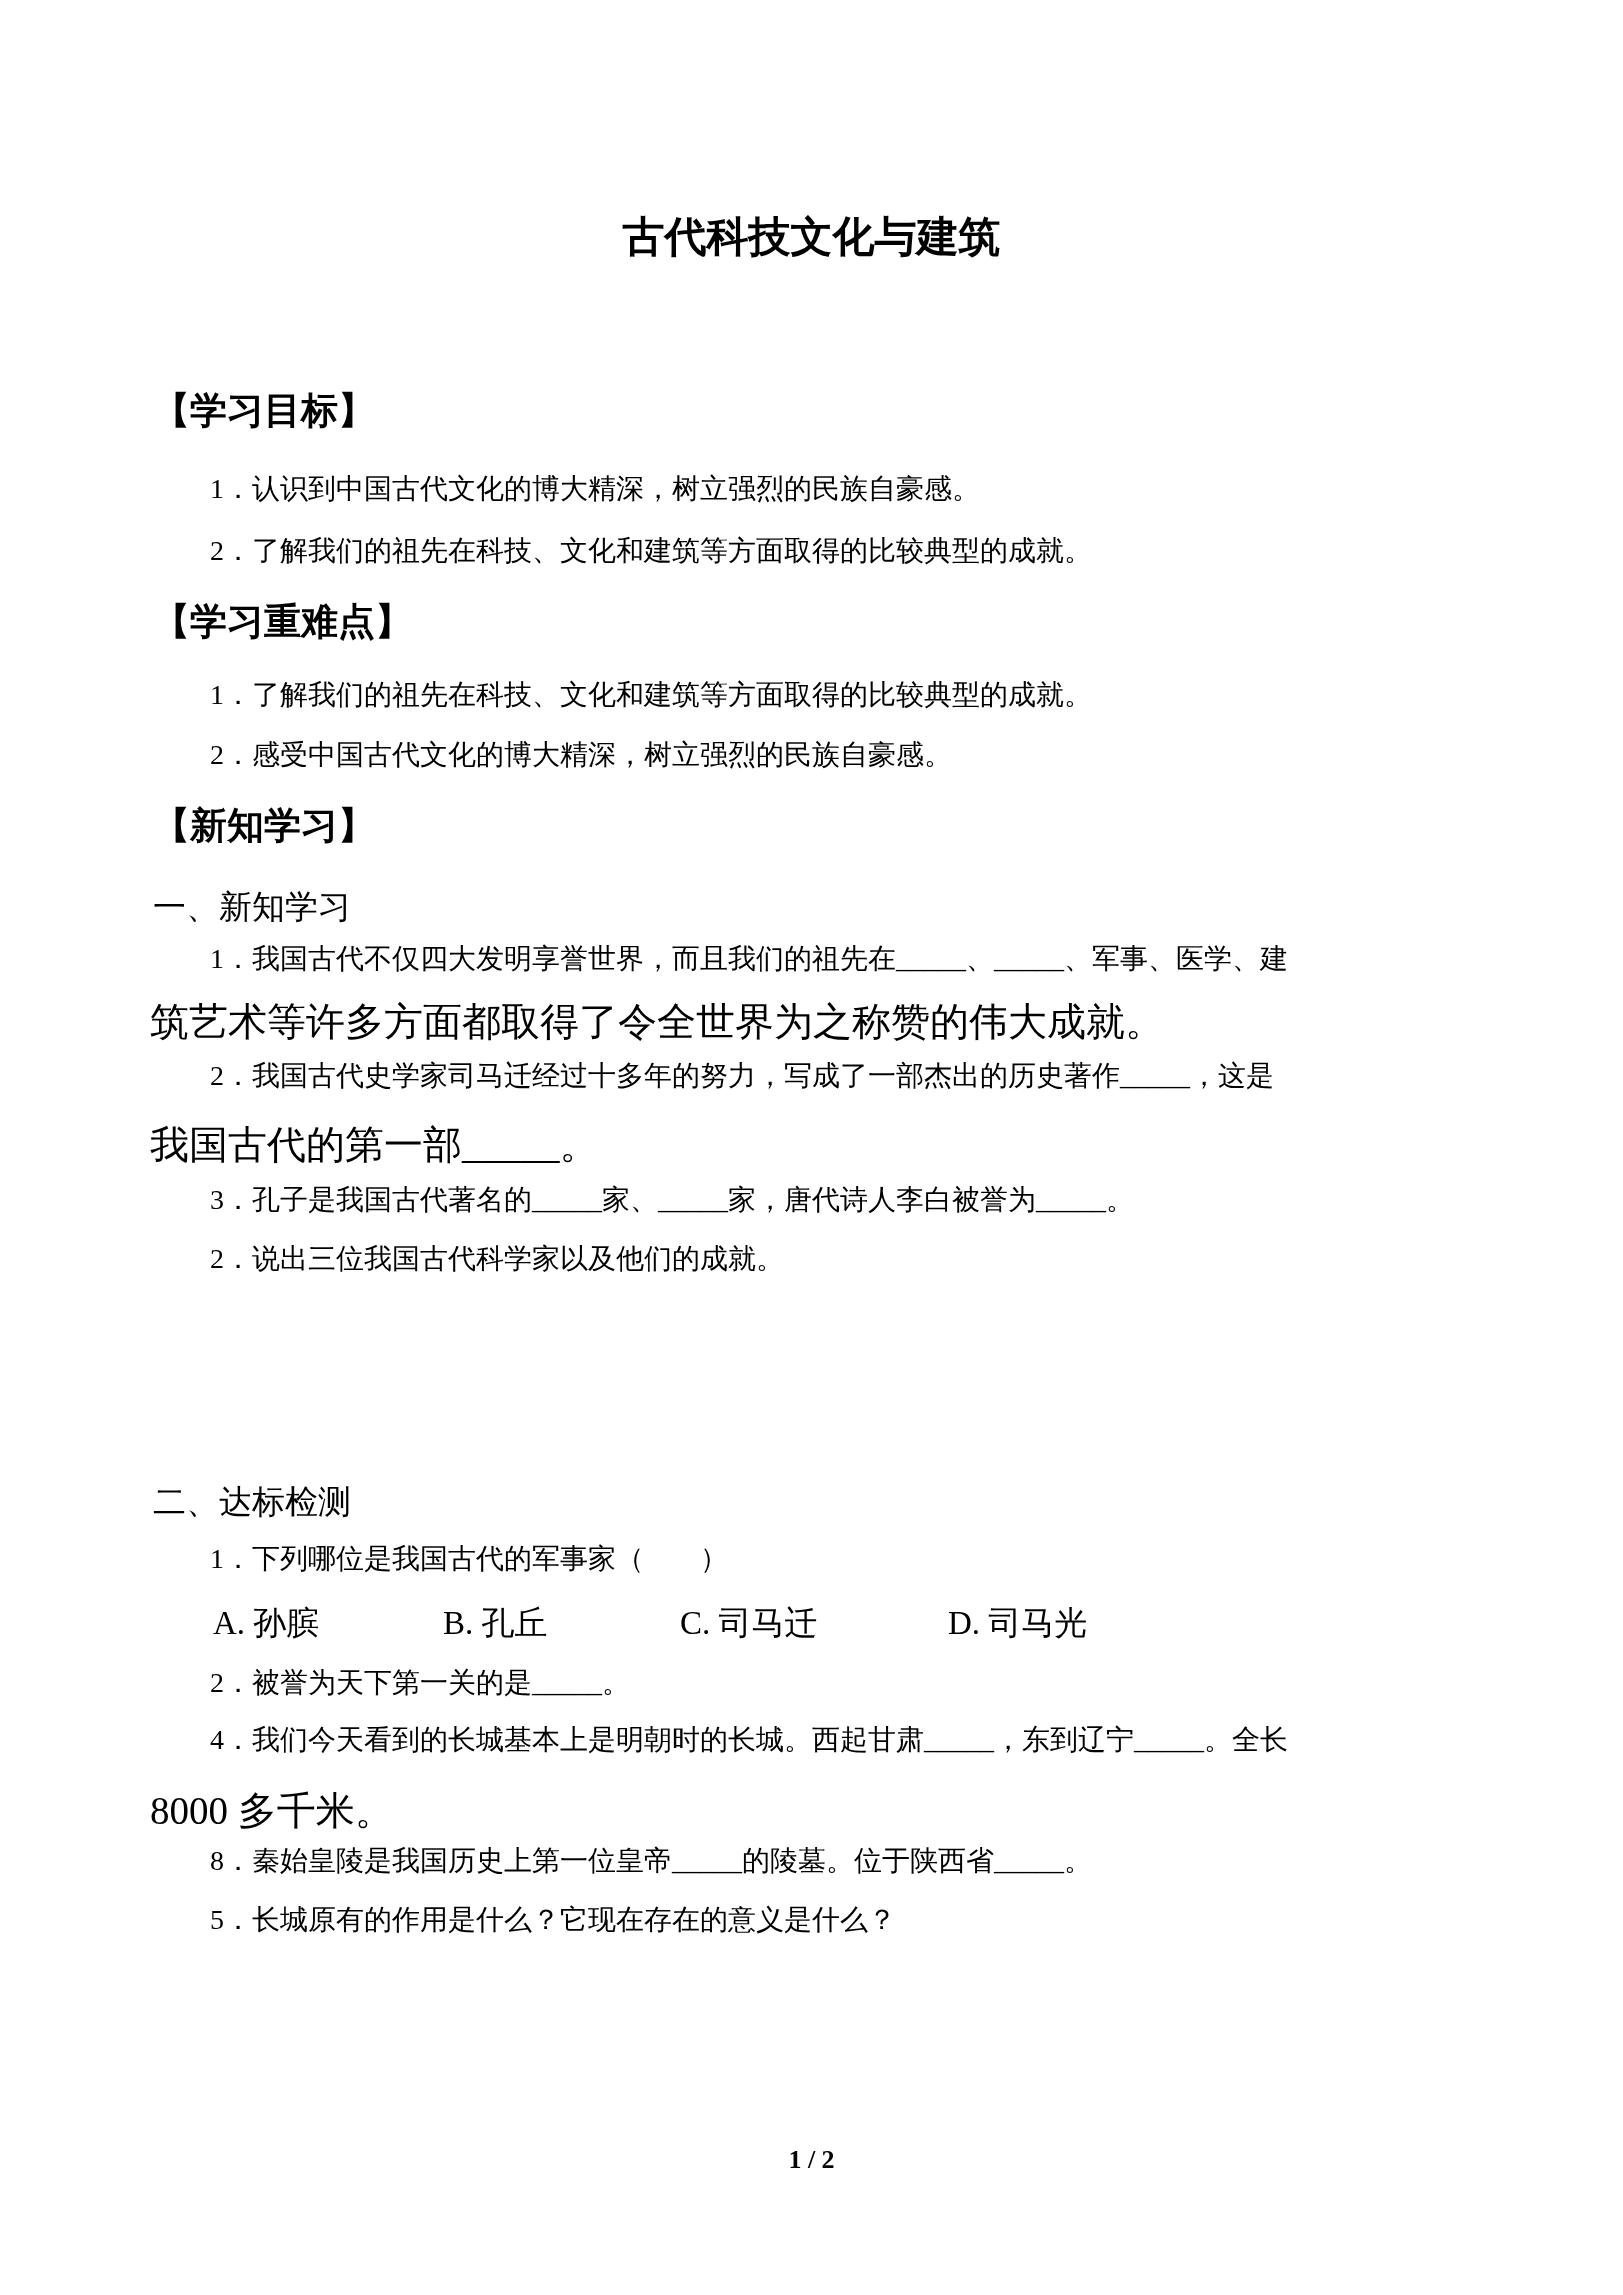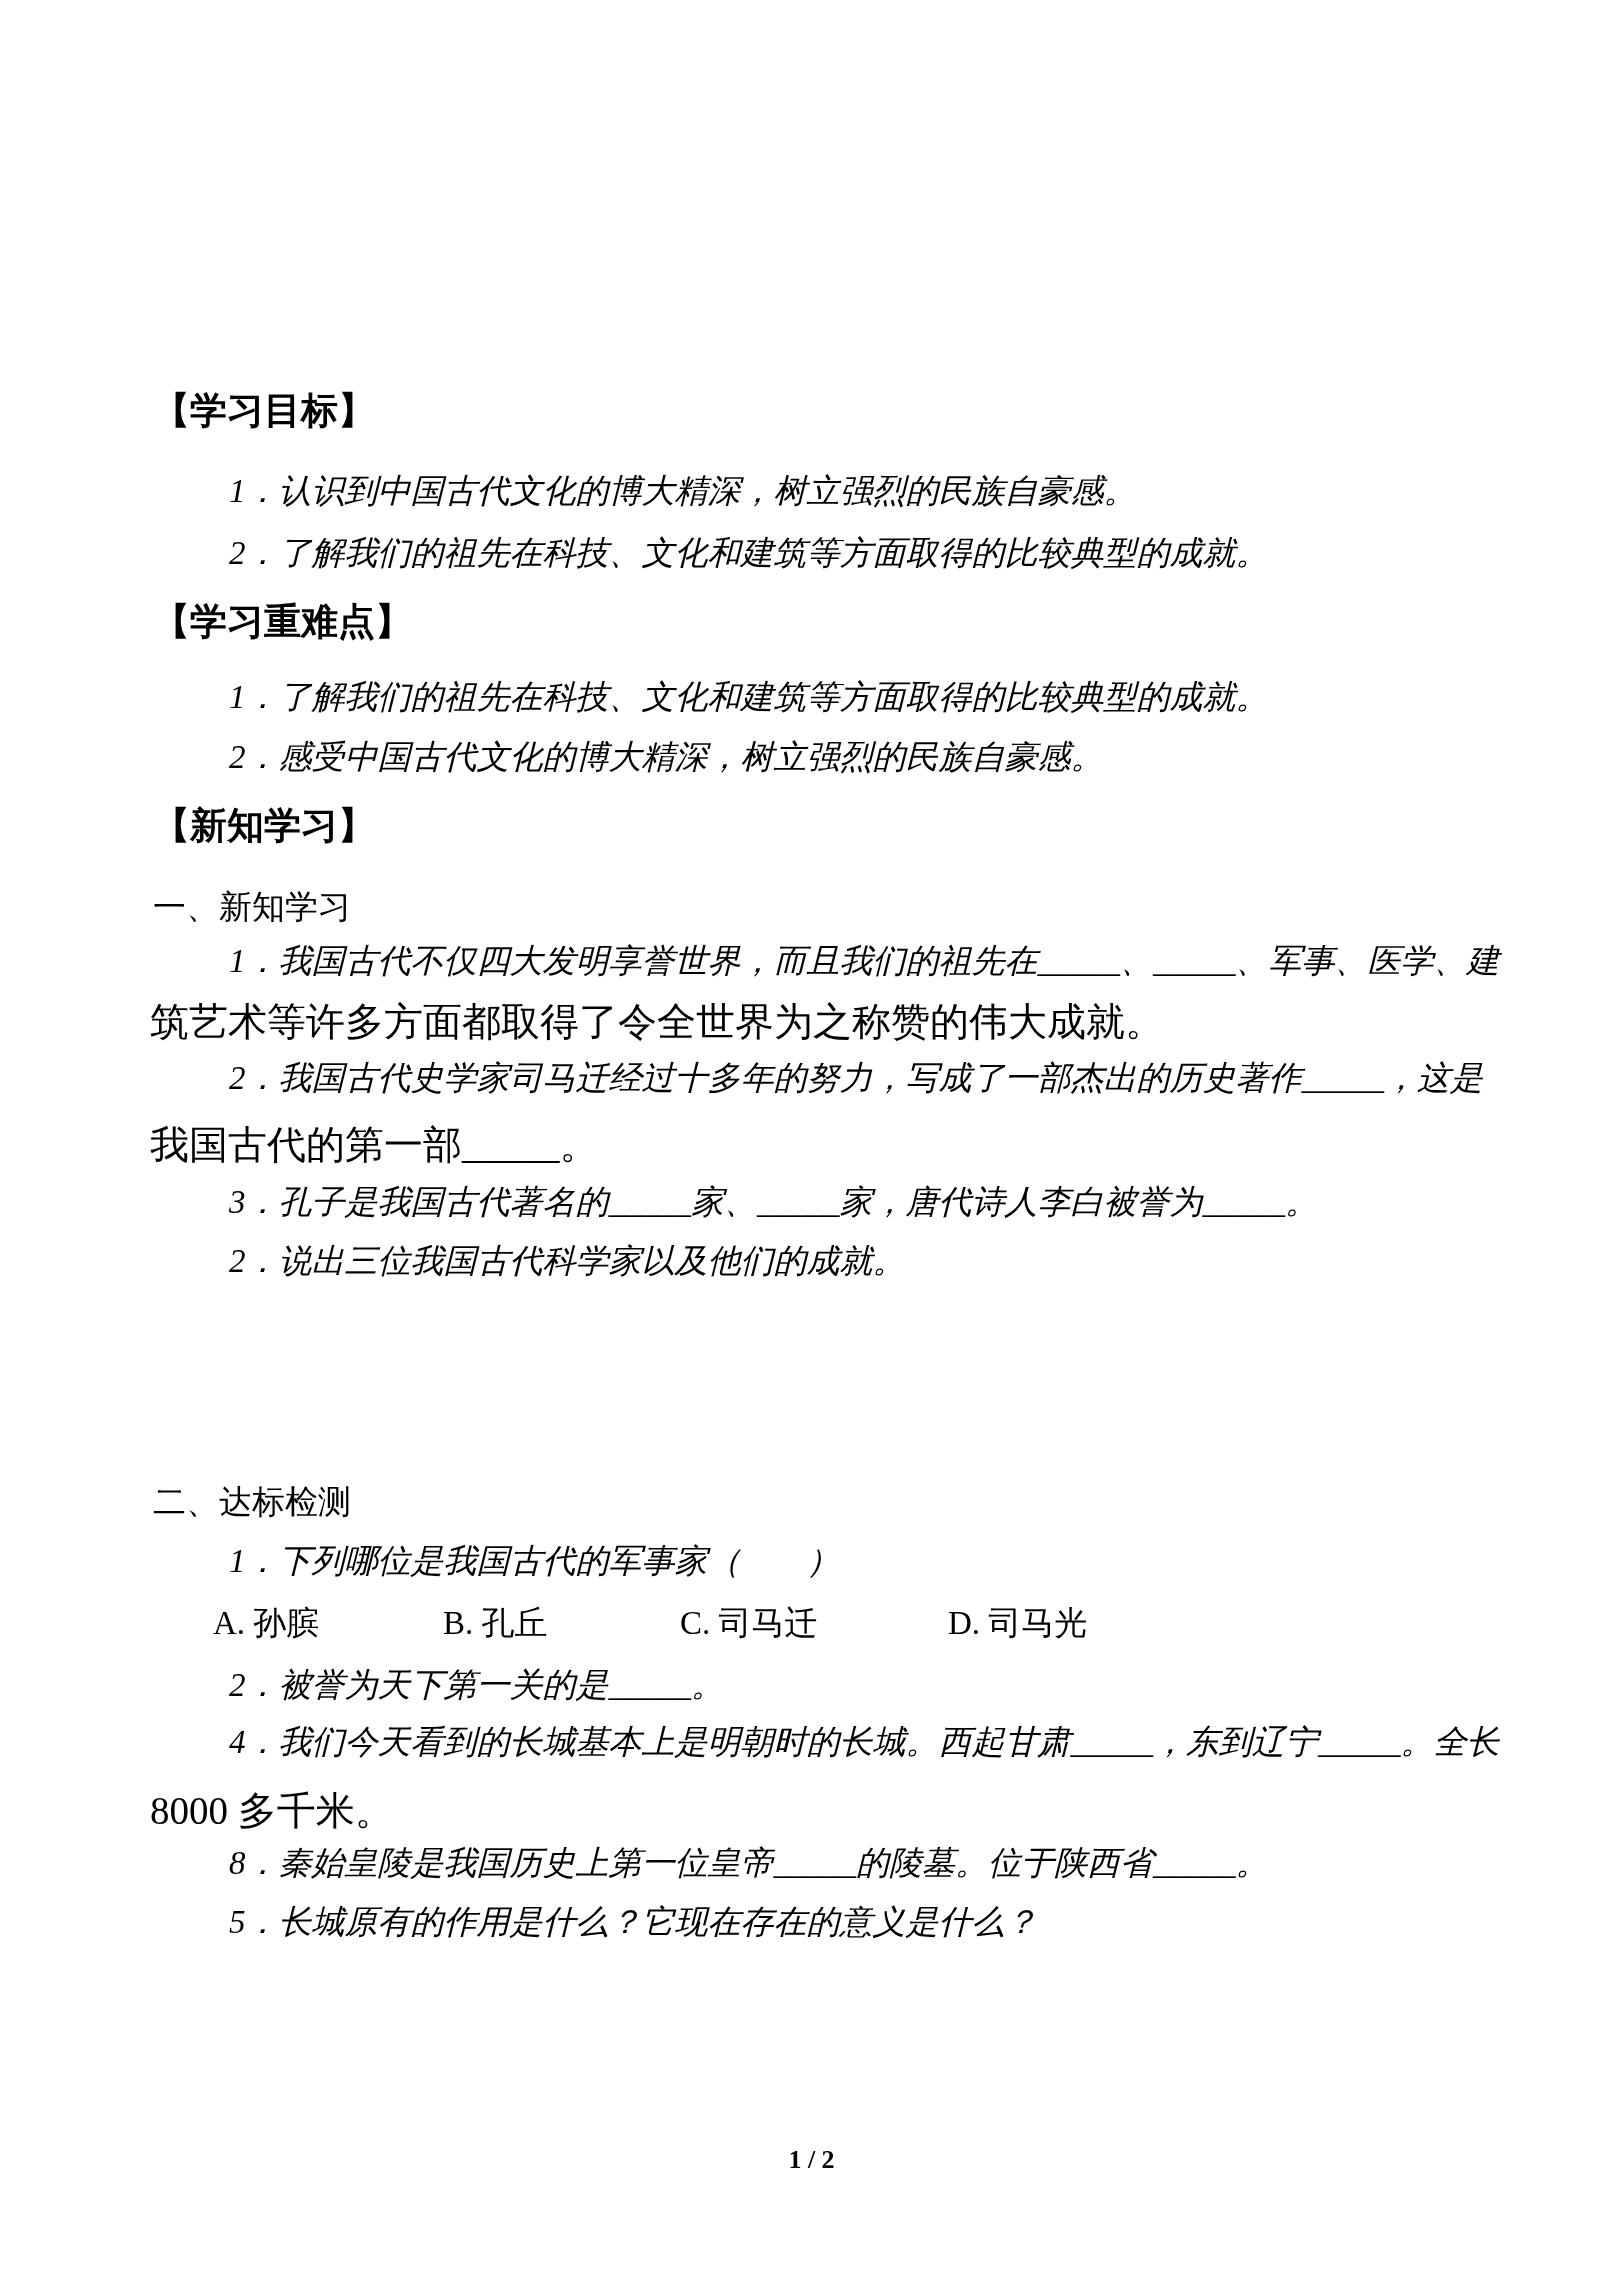--- a/index.html
+++ b/index.html
@@ -33,25 +33,24 @@
   }
   .part-label {
     position:absolute;
     left:153px;
     font-size:33px;
     line-height:1.2;
     white-space:nowrap;
   }
   .body-line {
     position:absolute;
-    left:229px;
-    font-size:33px;
+    left:210px;
+    font-size:28px;
     line-height:1.2;
     white-space:nowrap;
-    font-style:italic;
   }
   .cont-line {
     position:absolute;
     left:150px;
     font-size:39px;
     line-height:1.2;
     white-space:nowrap;
   }
   .options-row {
     position:absolute;
@@ -75,20 +74,21 @@
     font-weight:bold;
     line-height:1.2;
     margin-top:32px;
   }
 </style>
 </head>
 <body>
 
 <div class="page">
 
+  <div class="doc-title">古代科技文化与建筑</div>
 
   <div class="section-heading" style="top:389px;">【学习目标】</div>
   <div class="body-line" style="top:472px;">1．认识到中国古代文化的博大精深，树立强烈的民族自豪感。</div>
   <div class="body-line" style="top:534px;">2．了解我们的祖先在科技、文化和建筑等方面取得的比较典型的成就。</div>
 
   <div class="section-heading" style="top:594px;margin-top:6px;">【学习重难点】</div>
   <div class="body-line" style="top:678px;">1．了解我们的祖先在科技、文化和建筑等方面取得的比较典型的成就。</div>
   <div class="body-line" style="top:738px;">2．感受中国古代文化的博大精深，树立强烈的民族自豪感。</div>
 
   <div class="section-heading" style="top:804px;">【新知学习】</div>

